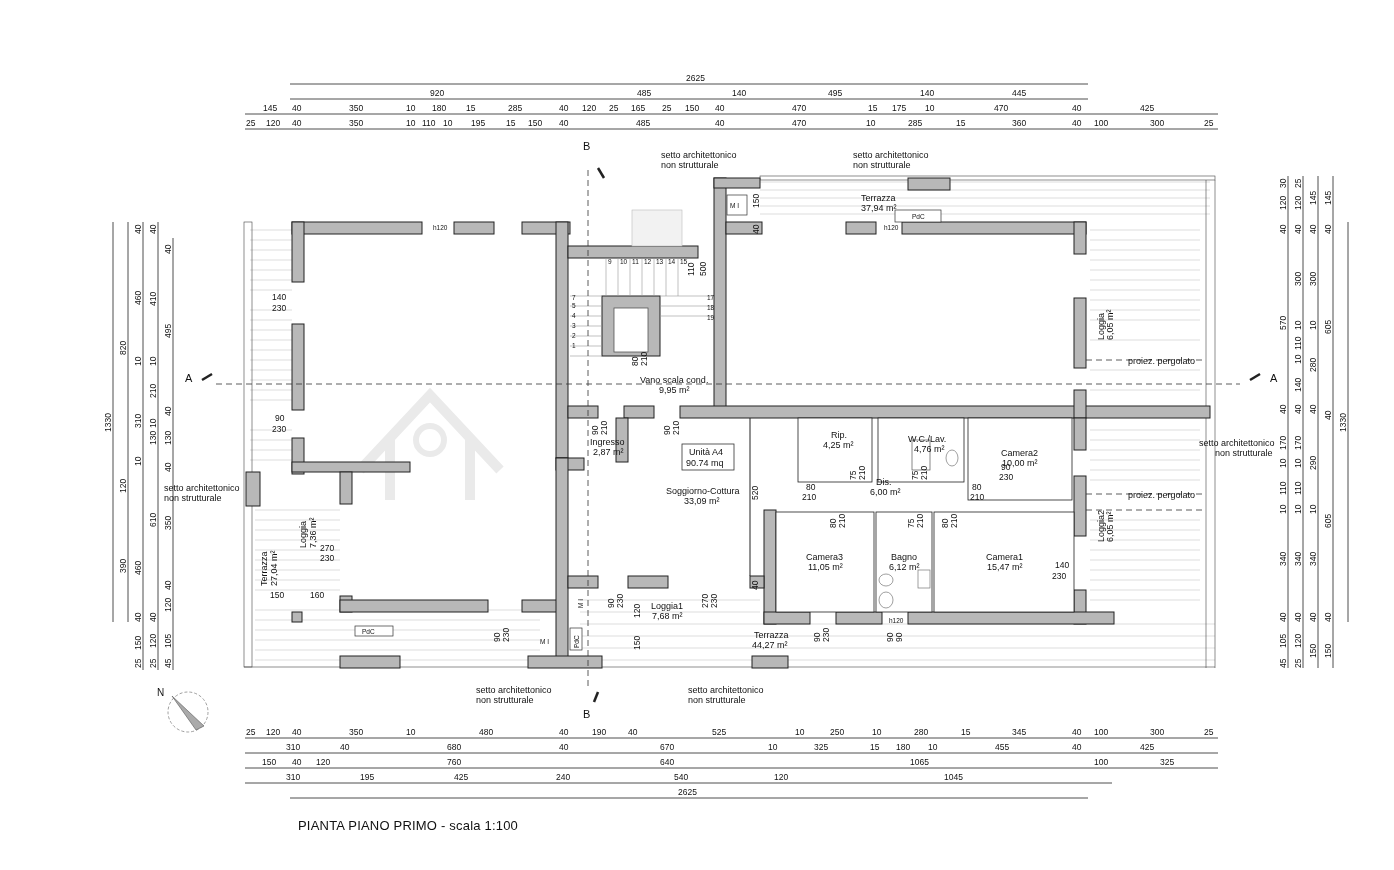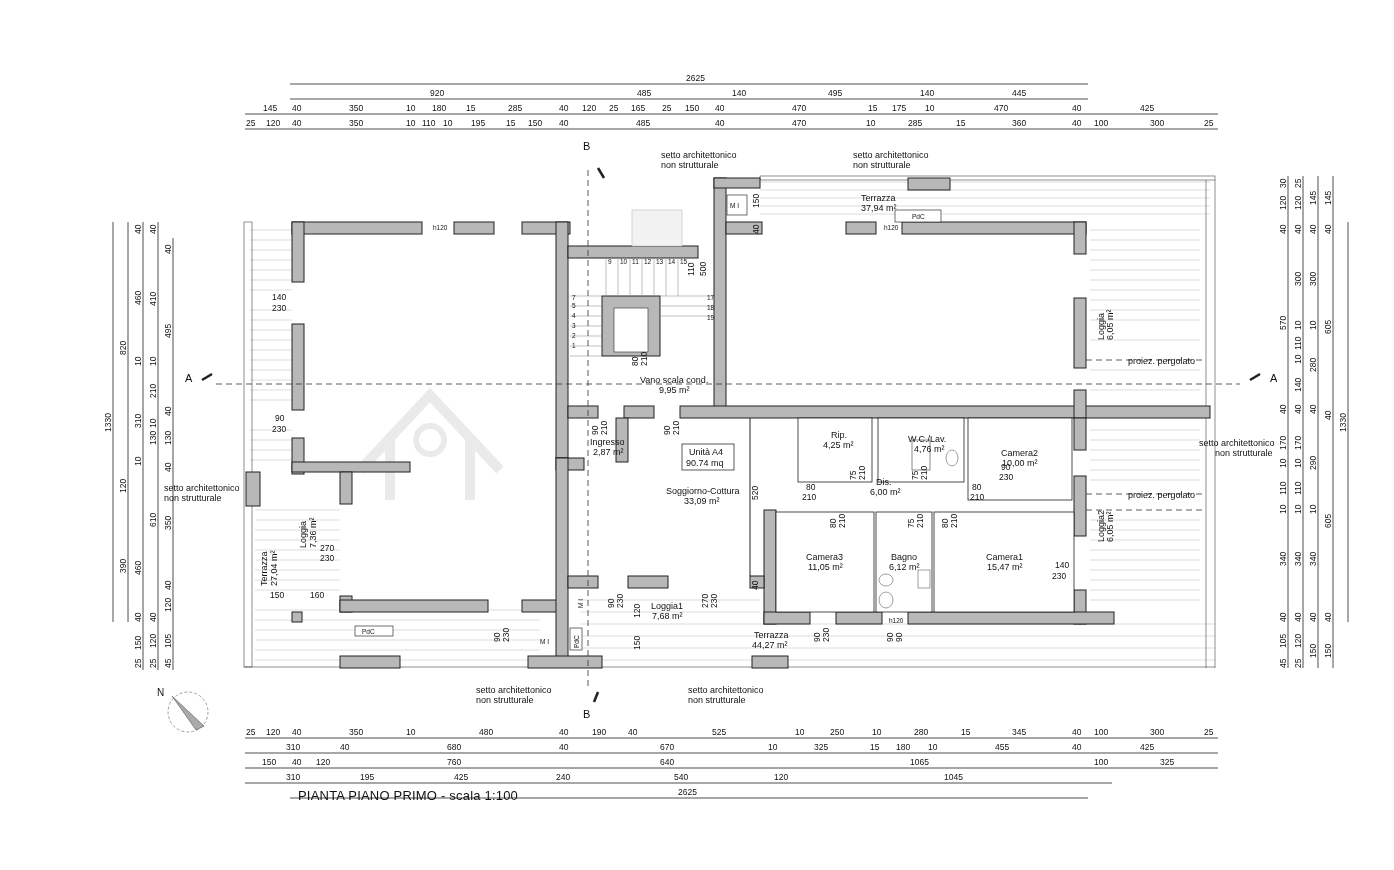--- a/index.html
+++ b/index.html
@@ -6,21 +6,21 @@
   body{width:1394px;height:870px;position:relative;overflow:hidden;font-family:"Liberation Sans",sans-serif;color:#111;}
   #plan{position:absolute;left:0;top:0;width:1394px;height:870px;}
   .t{font-family:"Liberation Sans",sans-serif;fill:#111;}
   .dim{font-size:8.5px;}
   .lbl{font-size:9px;}
   .small{font-size:6.5px;}
   .wall{fill:#b8b8b8;stroke:#222;stroke-width:1;}
   .thin{stroke:#222;stroke-width:0.8;fill:none;}
   .hatch{stroke:#cfcfcf;stroke-width:0.7;}
   .dash{stroke:#333;stroke-width:0.8;stroke-dasharray:6 4;fill:none;}
-  .title{position:absolute;left:298px;top:788px;font-size:13px;letter-spacing:0.2px;}
+  .title{position:absolute;left:298px;top:818px;font-size:13px;letter-spacing:0.2px;}
   .wm{fill:none;stroke:#e8e8e8;stroke-width:10;}
 </style>
 </head>
 <body>
 
 <svg id="plan" viewBox="0 0 1394 870" xmlns="http://www.w3.org/2000/svg">
 
   <g opacity="0.9">
     <path class="wm" d="M360 470 L430 395 L500 470 M390 440 L390 500 M470 440 L470 500"></path>
     <circle class="wm" cx="430" cy="440" r="14" style="stroke-width:6"></circle>

